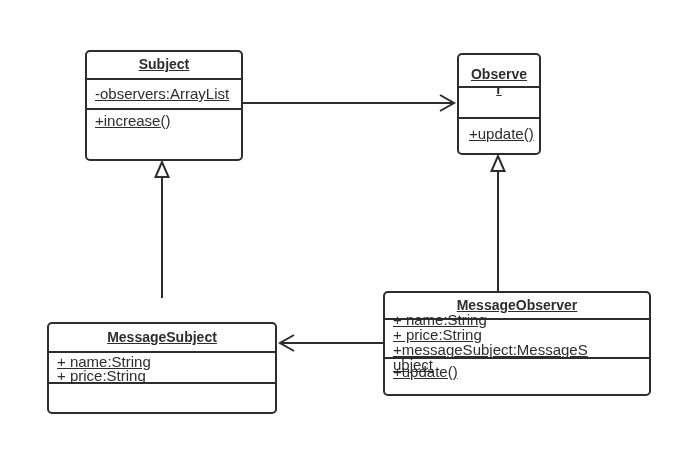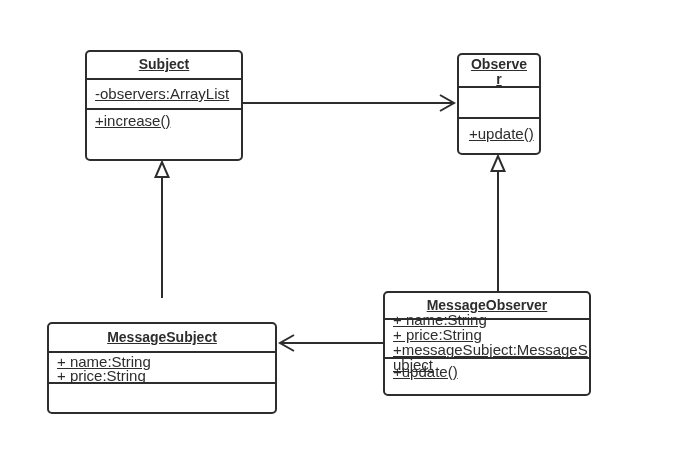--- a/index.html
+++ b/index.html
@@ -61,38 +61,38 @@
   .line { white-space: pre; }
 
   
   .c-subject { left: 85px; top: 50px; width: 158px; height: 111px; }
   .c-subject .uml-title   { height: 28px; line-height: 25px; }
   .c-subject .uml-attrs   { height: 30px; padding: 6px 0 0 8px; }
   .c-subject .uml-methods { padding: 3px 4px 0 8px; }
 
   
   .c-observer { left: 457px; top: 53px; width: 84px; height: 102px; }
-  .c-observer .uml-title { height: 33px; padding-top: 2px; line-height: 15px; }
+  .c-observer .uml-title { height: 33px; padding-top: 12px; line-height: 15px; }
   .c-observer .uml-title .wrap-narrow {
     display: block;
     width: 58px;
     margin: 0 auto;
     word-break: break-all;
   }
   .c-observer .uml-attrs   { height: 31px; }
   .c-observer .uml-methods { padding: 7px 0 0 10px; }
 
   
   .c-msubject { left: 47px; top: 298px; width: 230px; height: 92px; margin-top: 24px; }
   .c-msubject .uml-title   { height: 29px; line-height: 26px; }
   .c-msubject .uml-attrs   { height: 31px; padding: 2px 0 0 8px; line-height: 14px; }
   .c-msubject .uml-methods { height: 28px; }
 
   
-  .c-mobserver { left: 383px; top: 291px; width: 208px; height: 105px; }
+  .c-mobserver { left: 383px; top: 291px; width: 268px; height: 105px; }
   .c-mobserver .uml-title { height: 27px; line-height: 24px; }
   .c-mobserver .uml-attrs { height: 47px; }
   .c-mobserver .attrs-overflow {
     position: relative;
     margin-top: -8px;
     width: 198px;
     padding-left: 8px;
     word-break: break-all;
     white-space: normal;
   }

